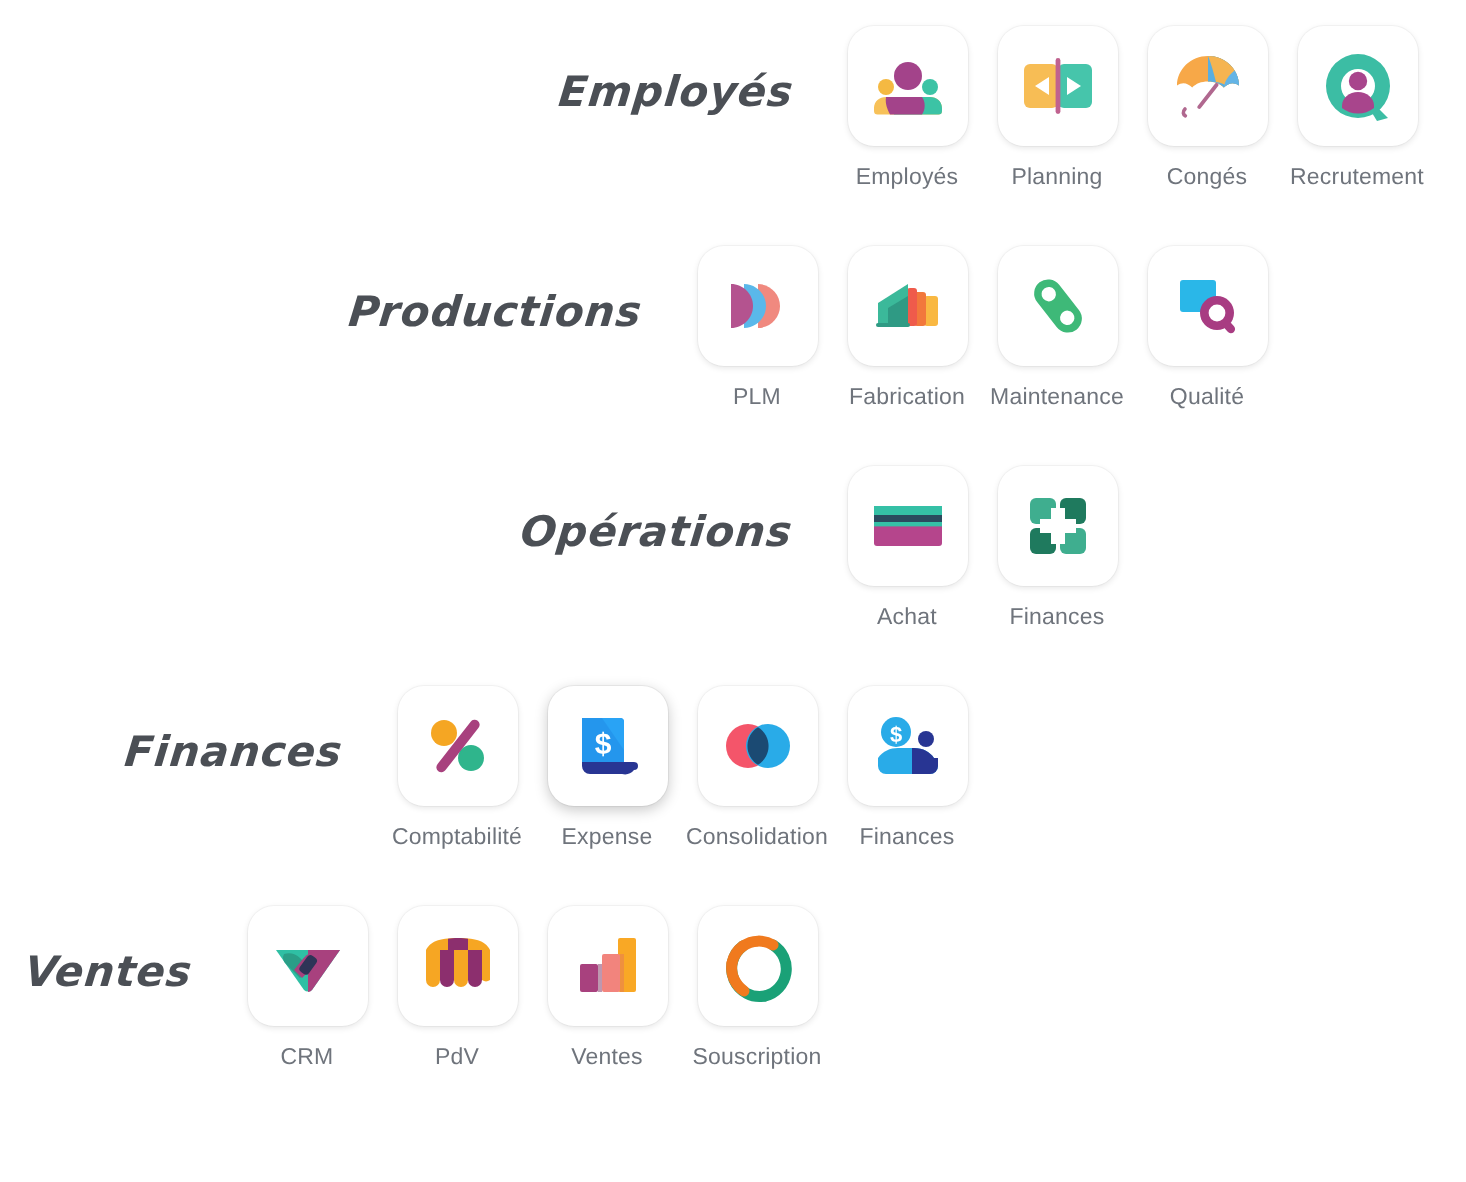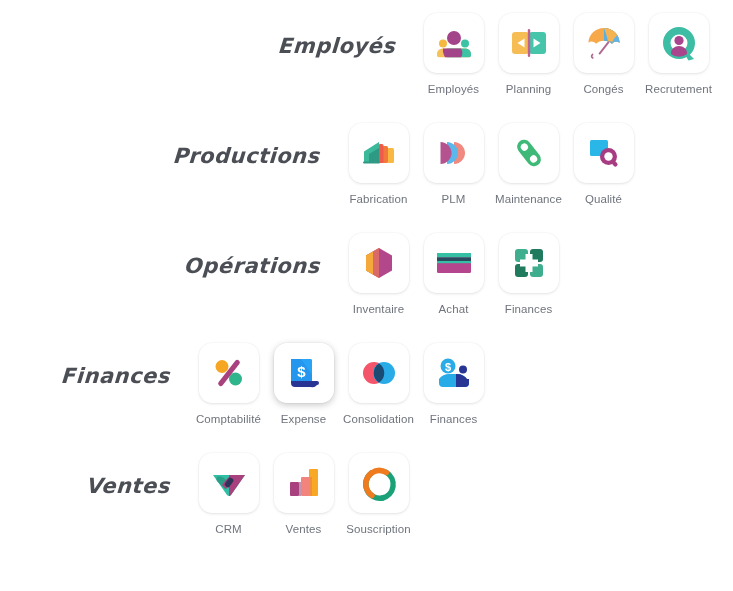--- a/index.html
+++ b/index.html
@@ -162,49 +162,49 @@
   </div>
 
   <div class="row" style="padding-right:92px;">
     <div class="row-heading">Productions</div>
     <div class="apps">
 
       <div class="app">
         <div class="tile">
           <span>
             <svg width="40" height="40" viewBox="0 0 40 40">
+              <path d="M20 9c6 0 11 5 11 11s-5 11-11 11z" fill="#f0897f"></path>
+              <path d="M13 9c6 0 11 5 11 11s-5 11-11 11z" fill="#5ab8ea"></path>
+              <path d="M6.5 9c6 0 11 5 11 11s-5 11-11 11z" fill="#b4538f"></path>
+            </svg>
+          </span>
+        </div>
+        <div class="app-label">PLM</div>
+      </div>
+
+      <div class="app">
+        <div class="tile">
+          <span>
+            <svg width="40" height="40" viewBox="0 0 40 40">
               <rect x="28" y="15" width="7" height="15" rx="1.5" fill="#f9b842"></rect>
               <rect x="23" y="13" width="6" height="17" rx="1.5" fill="#f2783c"></rect>
               <rect x="19.5" y="11" width="5" height="19" rx="1.5" fill="#ef5b4b"></rect>
               <path d="M5 18.5 20 9v21H5z" fill="#3bb99a"></path>
               <path d="M10 21 20 15v15H10z" fill="#2f9a84"></path>
               <rect x="4" y="28.5" width="17" height="2" rx="1" fill="#2f9a84"></rect>
             </svg>
           </span>
         </div>
         <div class="app-label">Fabrication</div>
       </div>
 
       <div class="app">
         <div class="tile">
           <span>
             <svg width="40" height="40" viewBox="0 0 40 40">
-              <path d="M20 9c6 0 11 5 11 11s-5 11-11 11z" fill="#f0897f"></path>
-              <path d="M13 9c6 0 11 5 11 11s-5 11-11 11z" fill="#5ab8ea"></path>
-              <path d="M6.5 9c6 0 11 5 11 11s-5 11-11 11z" fill="#b4538f"></path>
-            </svg>
-          </span>
-        </div>
-        <div class="app-label">PLM</div>
-      </div>
-
-      <div class="app">
-        <div class="tile">
-          <span>
-            <svg width="40" height="40" viewBox="0 0 40 40">
               <g transform="rotate(-38 20 20)">
                 <rect x="13" y="5" width="14" height="30" rx="7" fill="#3eb978"></rect>
                 <circle cx="20" cy="12.5" r="3.6" fill="#ffffff"></circle>
                 <circle cx="20" cy="27.5" r="3.6" fill="#ffffff"></circle>
               </g>
             </svg>
           </span>
         </div>
         <div class="app-label">Maintenance</div>
       </div>
@@ -224,33 +224,20 @@
       </div>
 
     </div>
   </div>
 
   <div class="row" style="padding-right:167px;">
     <div class="row-heading">Opérations</div>
     <div class="apps">
 
 
-      <div class="app">
-        <div class="tile">
-          <span>
-            <svg width="40" height="40" viewBox="0 0 40 40">
-              <path d="M20 5 33 12.5v15L20 35 7 27.5v-15z" fill="#b2478b"></path>
-              <path d="M20 5 7 12.5v15L20 35z" fill="#f08a3c"></path>
-              <path d="M14 8.5 7 12.5v15l7 4z" fill="#f6a93b"></path>
-              <path d="M20 5 14 8.5v23L20 35z" fill="#c9508a" opacity="0.55"></path>
-            </svg>
-          </span>
-        </div>
-        <div class="app-label">Inventaire</div>
-      </div>
 
       <div class="app">
         <div class="tile">
           <span>
             <svg width="40" height="40" viewBox="0 0 40 40">
               <rect x="3" y="10" width="34" height="20" rx="1.5" fill="#b5458c"></rect>
               <rect x="3" y="10" width="34" height="4.5" fill="#35c0a6"></rect>
               <rect x="3" y="14.5" width="34" height="3.5" fill="#2a4a5e"></rect>
               <rect x="3" y="18" width="34" height="2.2" fill="#35c0a6"></rect>
             </svg>
@@ -354,20 +341,37 @@
               <path d="M20 12h16L22 32a3 3 0 0 1-2 1z" fill="#a8417e"></path>
               <path d="M8 14c3-1 6 0 8 2l5 5-5 5-7-7a4 4 0 0 1-1-5z" fill="#2a9e87"></path>
               <path d="M24 13c-3 0-5 1.5-7 4l-4 5 4 4 8-8a4 4 0 0 0-1-5z" fill="#a8417e"></path>
               <rect x="17" y="14.5" width="5.5" height="10" rx="2" fill="#2e3457" transform="rotate(36 20 20)"></rect>
             </svg>
           </span>
         </div>
         <div class="app-label">CRM</div>
       </div>
 
+      <div class="app">
+        <div class="tile">
+          <span>
+            <svg width="40" height="40" viewBox="0 0 40 40">
+              <path d="M4 12h7v15a3.5 3.5 0 0 1-7 0z" fill="#f6a623"></path>
+              <path d="M11 12h7v15a3.5 3.5 0 0 1-7 0z" fill="#8c2f6e"></path>
+              <path d="M18 12h7v15a3.5 3.5 0 0 1-7 0z" fill="#f6a623"></path>
+              <path d="M25 12h7v15a3.5 3.5 0 0 1-7 0z" fill="#8c2f6e"></path>
+              <path d="M32 12h4v15a3.5 3.5 0 0 1-4 0z" fill="#f6a623"></path>
+              <path d="M4 12c2-4 6-6 16-6s14 2 16 6z" fill="#f6a623"></path>
+              <path d="M15 6.4c1.5-.3 3.1-.4 5-.4 1.9 0 3.5.1 5 .4V12h-10z" fill="#8c2f6e"></path>
+              <path d="M26 7.2c3.3.9 5.6 2.4 6.9 4.8H25V6.6z" fill="#8c2f6e" opacity="0"></path>
+            </svg>
+          </span>
+        </div>
+        <div class="app-label">PdV</div>
+      </div>
 
       <div class="app">
         <div class="tile">
           <span>
             <svg width="40" height="40" viewBox="0 0 40 40">
               <rect x="25" y="6" width="9" height="27" rx="1" fill="#f9a825"></rect>
               <rect x="17" y="14" width="9" height="19" rx="1" fill="#f2847d"></rect>
               <rect x="6" y="19" width="9" height="14" rx="1" fill="#a8417e"></rect>
               <path d="M15 19h2v14h-2z" fill="#7d2f60" opacity="0.5"></path>
               <path d="M26 14h2v19h-2z" fill="#e06c63" opacity="0.4"></path>

